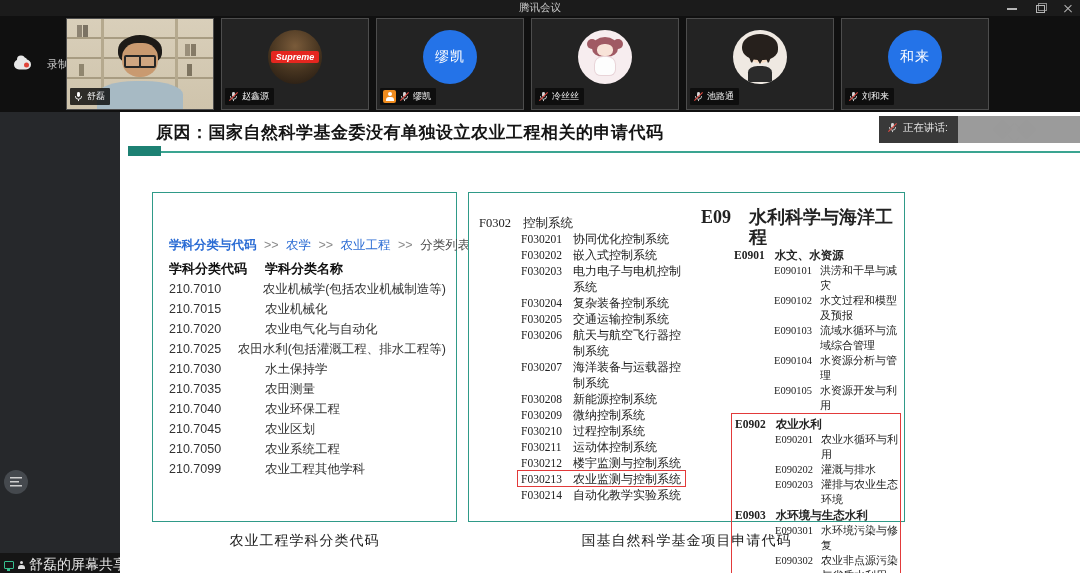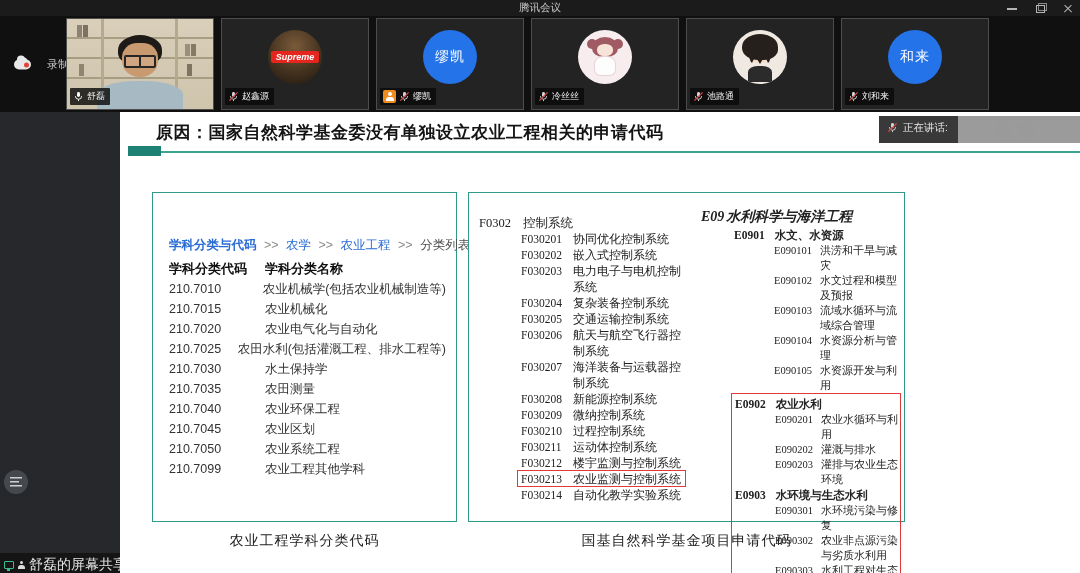--- a/index.html
+++ b/index.html
@@ -116,21 +116,21 @@
   
   .serif { font-family:"Liberation Serif","DejaVu Serif",serif; color:#222; }
   .f-col { position:absolute; left:10px; top:22px; width:205px; }
   .f-head { display:flex; gap:12px; font-weight:normal; font-size:12.5px; line-height:16px; }
   .f-item { display:flex; margin-left:42px; position:relative; }
   .f-code { width:52px; font-size:11.5px; line-height:16px; flex:0 0 auto; }
   .f-name { width:110px; font-size:12px; line-height:16px; }
   .f-item.hl::after { content:''; position:absolute; left:-4px; top:-1px; right:-2px; bottom:0; border:1.8px solid #e23a3a; }
 
   .e-col { position:absolute; left:232px; top:14px; width:200px; }
-  .e-head { display:flex; gap:2px; font-weight:bold; font-size:14px; line-height:20px;font-style:italic; }
+  .e-head { display:flex; gap:18px; font-weight:bold; font-size:18px; line-height:20px; }
   .e-group-head { display:flex; gap:10px; font-weight:bold; font-size:11.5px; line-height:16px; }
   .e-group { margin-left:33px; }
   .e-item { display:flex; margin-left:40px; }
   .e-code { width:46px; font-size:10.5px; line-height:15px; flex:0 0 auto; }
   .e-name { width:92px; font-size:11px; line-height:15px; }
   .red-box { border:1.8px solid #e23a3a; margin-left:30px; padding:2px 2px 3px 3px; }
   .red-box .e-group { margin-left:0; }
   .red-box .e-item { margin-left:40px; }
 
   .caption { position:absolute; top:420px; text-align:center; font-family:"Liberation Serif","DejaVu Serif",serif; font-size:14px; color:#1c1c1c; letter-spacing:1px; }

